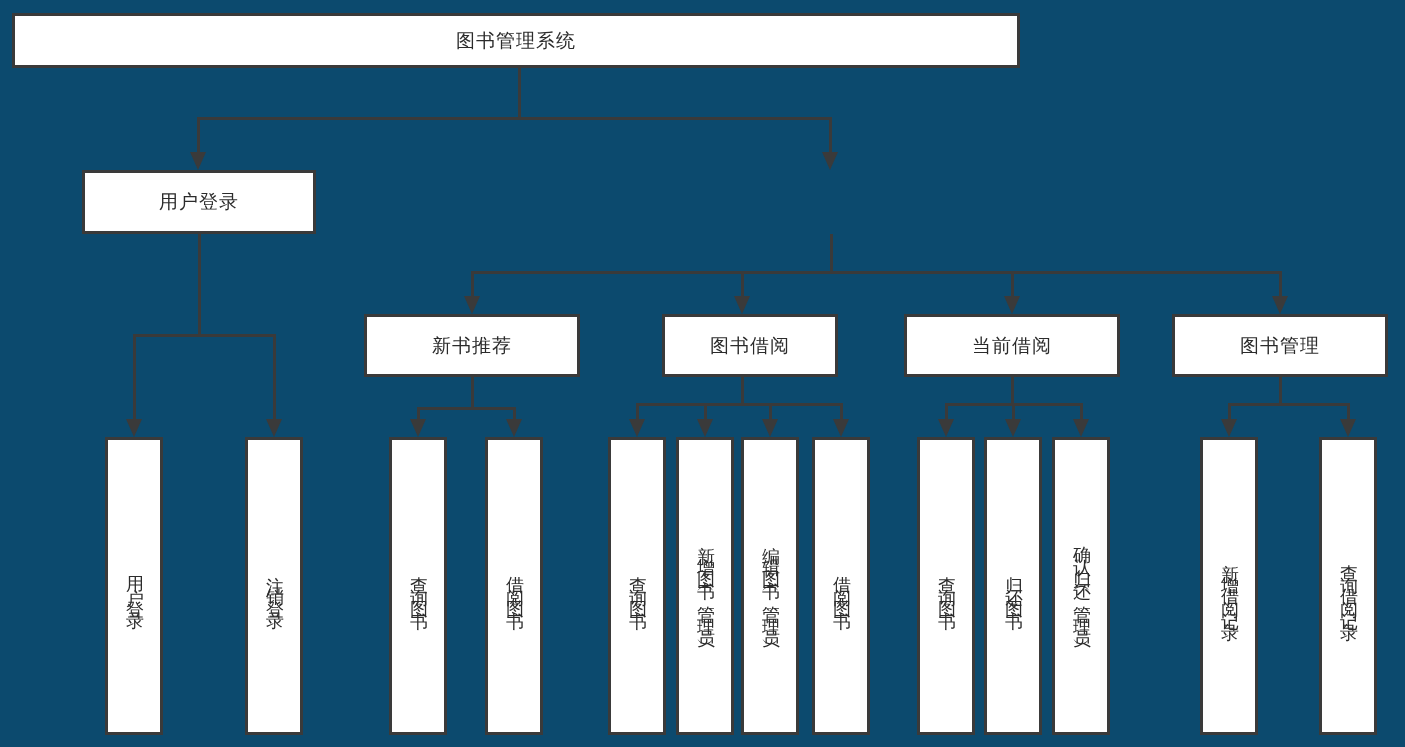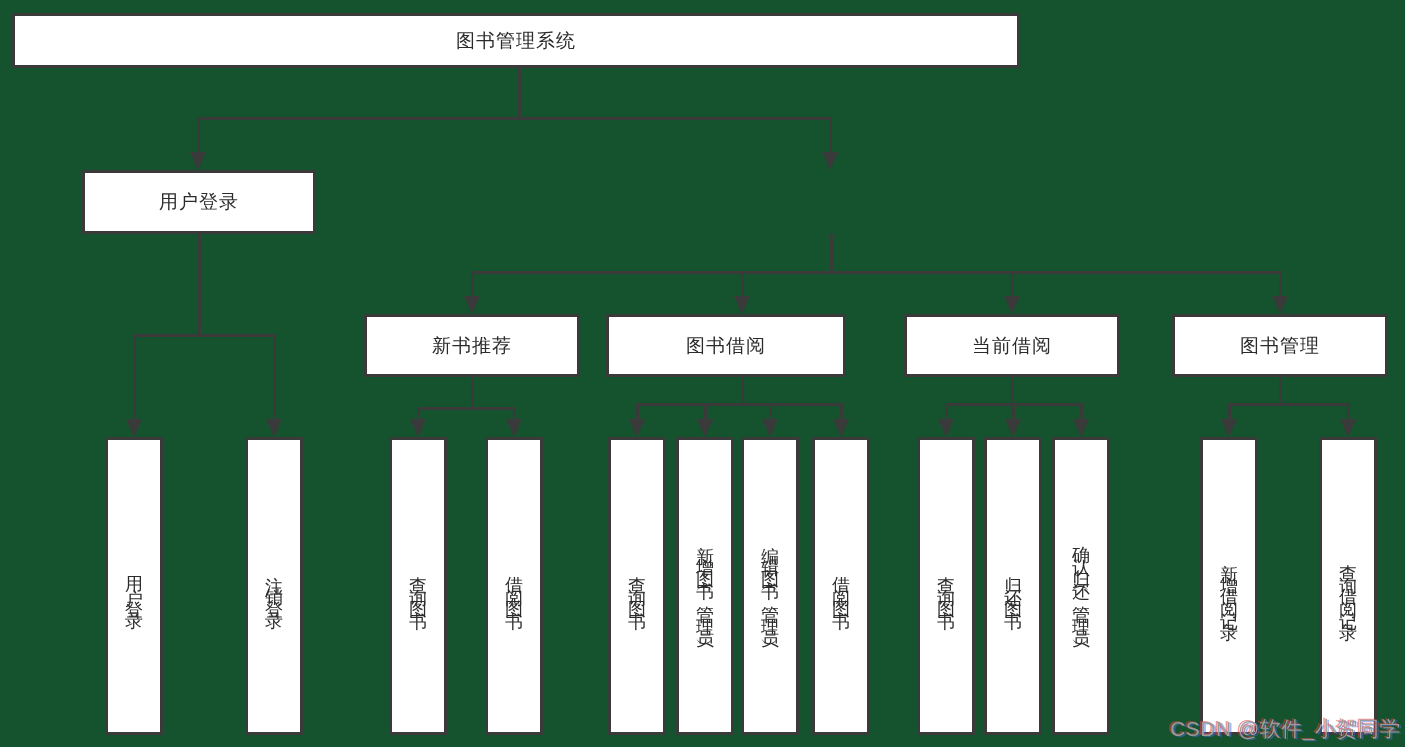--- a/index.html
+++ b/index.html
@@ -1,21 +1,21 @@
 <!DOCTYPE html>
 <html><head>
 <meta charset="utf-8">
 <style>
   html,body{margin:0;padding:0;background:#ffffff;}
   #canvas{
     position:relative;
     width:1405px;height:747px;
-    background:#14532d;
+    background:#0c4a6e;
     overflow:hidden;
-    font-family:Liberation Sans, sans-serif;
+    font-family:Liberation Mono, monospace;
   }
   
   .hnode{
     position:absolute;box-sizing:border-box;
     border:3px solid #3a3a3a;background:#fff;
     display:flex;align-items:center;justify-content:center;
     font-size:19px;color:#2b2b2b;letter-spacing:1px;
   }
   .vnode{
     position:absolute;box-sizing:border-box;
@@ -106,21 +106,21 @@
       <div class="arrow" style="left: 1221px; top: 419px;"></div>
       <div class="ln v" style="left: 1347px; top: 404px; height: 15px;"></div>
       <div class="arrow" style="left: 1340px; top: 419px;"></div>
     </div>
 
   <div class="hnode" style="left:12px;top:13px;width:1008px;height:55px;">图书管理系统</div>
 
   <div class="hnode" style="left:82px;top:170px;width:234px;height:64px;">用户登录</div>
 
   <div class="hnode" style="left:364px;top:314px;width:216px;height:63px;">新书推荐</div>
-  <div class="hnode" style="left:606px;top:314px;width:240px;height:63px;">图书借阅</div>
+  <div class="hnode" style="left:662px;top:314px;width:176px;height:63px;">图书借阅</div>
   <div class="hnode" style="left:904px;top:314px;width:216px;height:63px;">当前借阅</div>
   <div class="hnode" style="left:1172px;top:314px;width:216px;height:63px;">图书管理</div>
 
   <div class="vnode" style="left:105px;">
     <div class="vtext">用户登录</div>
   </div>
   <div class="vnode" style="left:245px;">
     <div class="vtext">注销登录</div>
   </div>
 
@@ -154,14 +154,13 @@
     <div class="vtext">确认归还（管理员）</div>
   </div>
 
   <div class="vnode" style="left:1200px;">
     <div class="vtext">新增借阅记录</div>
   </div>
   <div class="vnode" style="left:1319px;">
     <div class="vtext">查询借阅记录</div>
   </div>
 
-  <div class="watermark">CSDN @软件_小贺同学</div>
 </div>
 
 </body></html>

